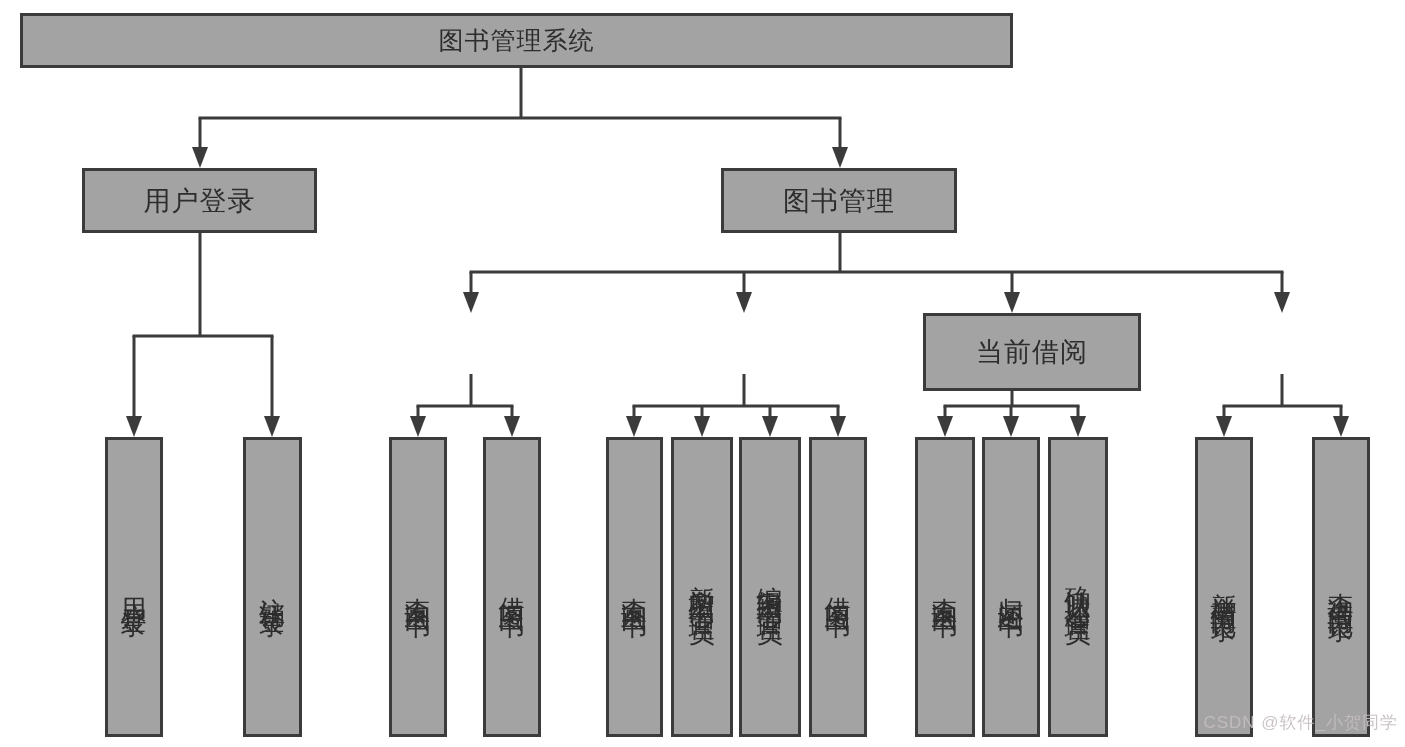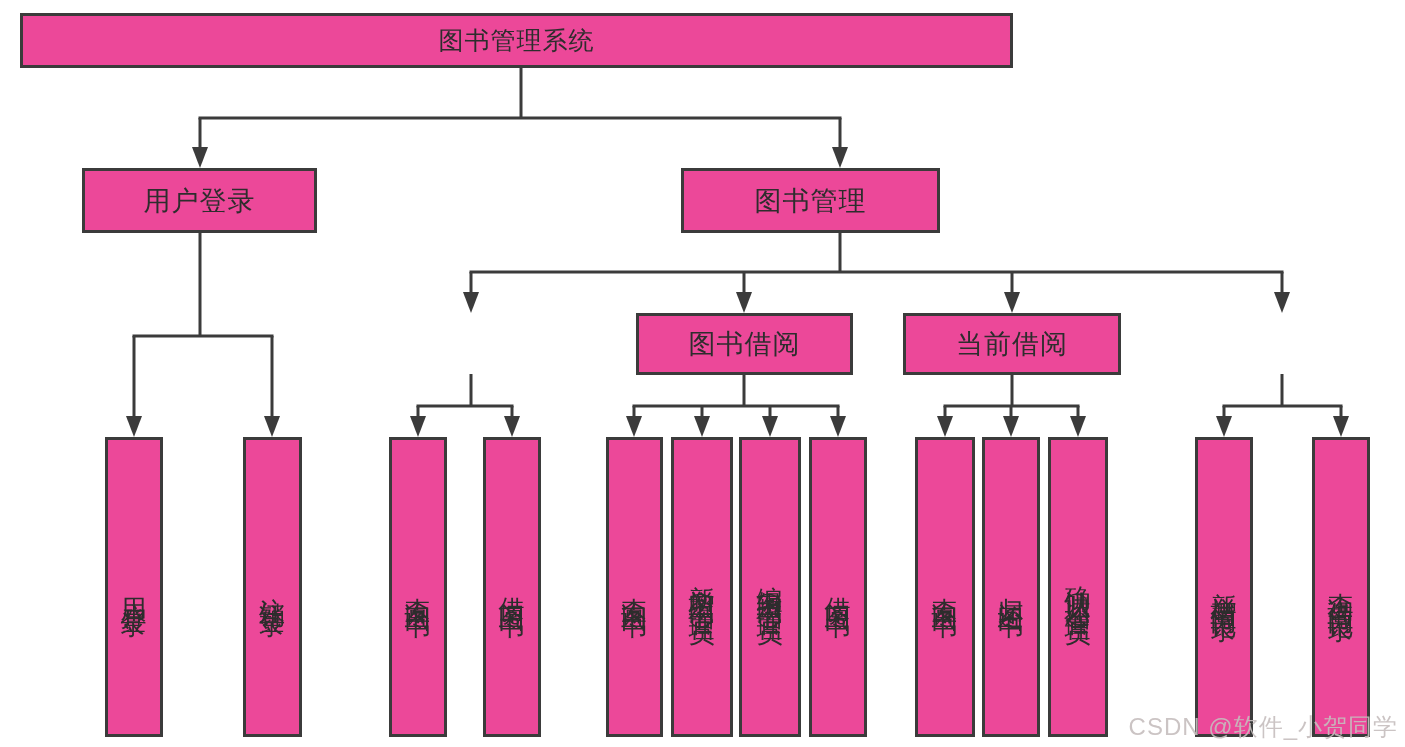--- a/index.html
+++ b/index.html
@@ -2,33 +2,33 @@
 <html><head>
 <meta charset="utf-8">
 <style>
   html,body{margin:0;padding:0;background:#fff;}
   .canvas{
     position:relative;width:1405px;height:747px;background:var(--bg,#fff);
     font-family:"Liberation Sans","DejaVu Sans",sans-serif;overflow:hidden;
   }
   .wires{position:absolute;left:0;top:0;z-index:1;}
   .node,.leaf{
-    position:absolute;box-sizing:border-box;background:#ec4899;
+    position:absolute;box-sizing:border-box;background:#a3a3a3;
     border:3px solid var(--line,#3b3b3b);color:var(--text,#2d2d2d);
     display:flex;align-items:center;justify-content:center;z-index:2;
   }
   .node{font-size:27px;letter-spacing:1px;}
   .node.root{font-size:25px;}
   .leaf{
     writing-mode:vertical-lr;text-orientation:mixed;
     font-size:26px;letter-spacing:5px;line-height:1;
   }
   .watermark{
     position:absolute;right:7px;top:711px;z-index:5;
-    font-size:24px;letter-spacing:1px;white-space:nowrap;
+    font-size:17px;letter-spacing:1px;white-space:nowrap;
     color:var(--wm,#c6bebe);opacity:.9;
   }
 </style>
 </head>
 <body>
 
 <div class="canvas" style="--line: #3b3b3b; --text: #2d2d2d; --bg: #ffffff; --wm: #c6bebe;">
 
   <svg class="wires" width="1405" height="747" viewBox="0 0 1405 747">
     <g stroke="#3b3b3b" stroke-width="3" fill="none">
@@ -92,24 +92,23 @@
       <polygon points="1003,416 1019,416 1011,437"></polygon>
       <polygon points="1070,416 1086,416 1078,437"></polygon>
       <polygon points="1216,416 1232,416 1224,437"></polygon>
       <polygon points="1333,416 1349,416 1341,437"></polygon>
     </g>
   </svg>
 
   <div class="node root" style="left:20px;top:13px;width:993px;height:55px">图书管理系统</div>
 
   <div class="node" style="left:82px;top:168px;width:235px;height:65px">用户登录</div>
-  <div class="node" style="left:681px;top:168px;width:259px;height:65px">图书管理</div>
+  <div class="node" style="left:721px;top:168px;width:236px;height:65px">图书管理</div>
 
-  <div class="node" style="left:636px;top:313px;width:217px;height:62px">图书借阅</div>
-  <div class="node" style="left:903px;top:313px;width:218px;height:62px">当前借阅</div>
+  <div class="node" style="left:923px;top:313px;width:218px;height:78px">当前借阅</div>
 
   <div class="leaf" style="left:105px;top:437px;width:58px;height:300px">用户登录</div>
   <div class="leaf" style="left:243px;top:437px;width:59px;height:300px">注销登录</div>
 
   <div class="leaf" style="left:389px;top:437px;width:58px;height:300px">查询图书</div>
   <div class="leaf" style="left:483px;top:437px;width:58px;height:300px">借阅图书</div>
 
   <div class="leaf" style="left:606px;top:437px;width:57px;height:300px">查询图书</div>
   <div class="leaf" style="left:671px;top:437px;width:62px;height:300px">新增图书（管理员）</div>
   <div class="leaf" style="left:739px;top:437px;width:62px;height:300px">编辑图书（管理员）</div>

